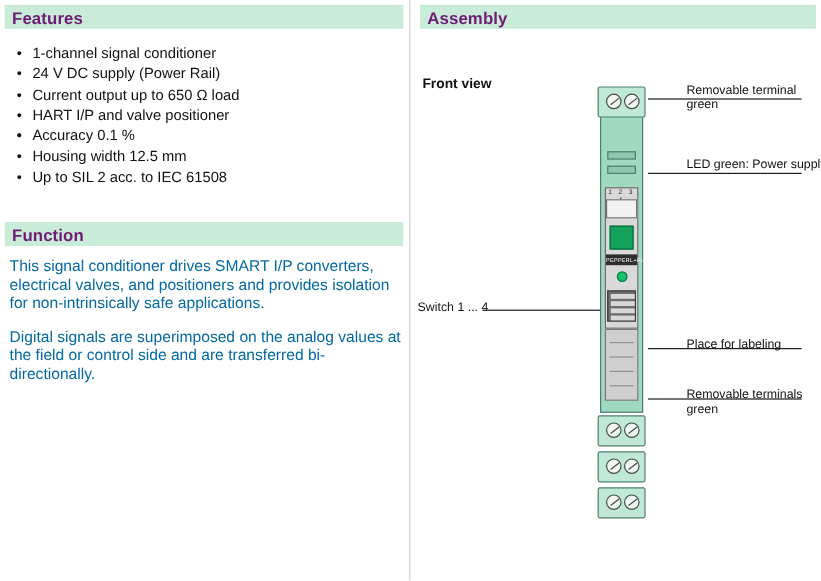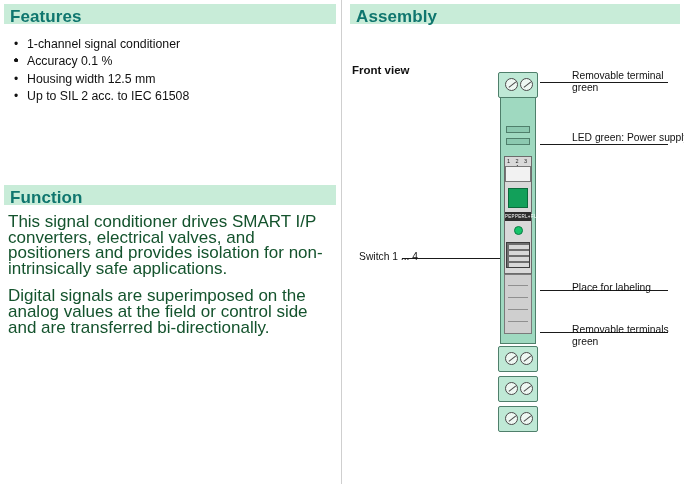--- a/index.html
+++ b/index.html
@@ -17,22 +17,22 @@
   .vrule {
     position: absolute; left: 341px; top: 0; width: 1px; height: 484px;
     background: #cfcfcf;
   }
 
   
   .sec-head {
     position: absolute;
     background: #c8ecd8;
     font-weight: bold;
-    font-size: 17px;
-    color: #0f766e;
+    font-size: 14px;
+    color: #701a75;
     padding: 3px 6px 4px 6px;
     letter-spacing: 0.1px;
   }
   #features-head { left: 4px; top: 4px; width: 332px; height: 20px; }
   #function-head { left: 4px; top: 185px; width: 332px; height: 20px; }
   #assembly-head { left: 350px; top: 4px; width: 330px; height: 20px; }
 
   
   .feat-list {
     position: absolute; left: 10px; top: 36px; width: 330px;
@@ -49,23 +49,23 @@
     position: absolute; left: 4px; top: 0;
     font-size: 12px;
   }
 
   
   .func-body {
     position: absolute; left: 8px; top: 214px; width: 332px;
   }
   .func-body p {
     margin: 0 0 12px 0;
-    font-size: 17px;
+    font-size: 13px;
     line-height: 15.6px;
-    color: #14532d;
+    color: #0369a1;
   }
 
   
   .assembly { position: absolute; left: 350px; top: 32px; width: 334px; height: 450px; }
   .front-view-label {
     position: absolute; left: 2px; top: 32px;
     font-size: 11.5px; font-weight: bold; color: #111;
   }
 
   
@@ -166,23 +166,23 @@
 <body>
 
 <div class="page">
 
   <div class="vrule"></div>
 
   <div class="sec-head" id="features-head">Features</div>
 
   <ul class="feat-list">
     <li><span class="bullet">•</span><span>1-channel signal conditioner</span></li>
-    <li><span class="bullet">•</span></li>
-    <li><span class="bullet">•</span></li>
-    <li><span class="bullet">•</span></li>
+    <li><span class="bullet">•</span><span>24 V DC supply (Power Rail)</span></li>
+    <li><span class="bullet">•</span><span>Current output up to 650 Ω load</span></li>
+    <li><span class="bullet">•</span><span>HART I/P and valve positioner</span></li>
     <li><span class="bullet">•</span></li>
     <li><span class="bullet">•</span><span>Accuracy 0.1 %</span></li>
     <li><span class="bullet">•</span><span>Housing width 12.5 mm</span></li>
     <li><span class="bullet">•</span><span>Up to SIL 2 acc. to IEC 61508</span></li>
   </ul>
 
   <div class="sec-head" id="function-head">Function</div>
 
   <div class="func-body">
     <p>This signal conditioner drives SMART I/P converters, electrical valves, and positioners and provides isolation for non-intrinsically safe applications.</p>
@@ -245,16 +245,16 @@
     <div class="leader" style="left:190px; top:50px; width:128px;"></div>
     <div class="leader" style="left:190px; top:112px; width:128px;"></div>
     <div class="leader" style="left:190px; top:258px; width:128px;"></div>
     <div class="leader" style="left:190px; top:300px; width:128px;"></div>
     <div class="leader" style="left:52px; top:226px; width:98px;"></div>
 
     <div class="callout-text" style="left:222px; top:38px;">Removable terminal green</div>
     <div class="callout-text" style="left:222px; top:100px;">LED green: Power supply</div>
     <div class="callout-text" style="left:222px; top:250px;">Place for labeling</div>
     <div class="callout-text" style="left:222px; top:292px;">Removable terminals green</div>
-    <div class="callout-text" style="left:-2px; top:219px; width:70px;text-align:right;">Switch 1 ... 4</div>
+    <div class="callout-text" style="left:-2px; top:219px; width:70px;">Switch 1 ... 4</div>
   </div>
 
 </div>
 
 </body></html>

